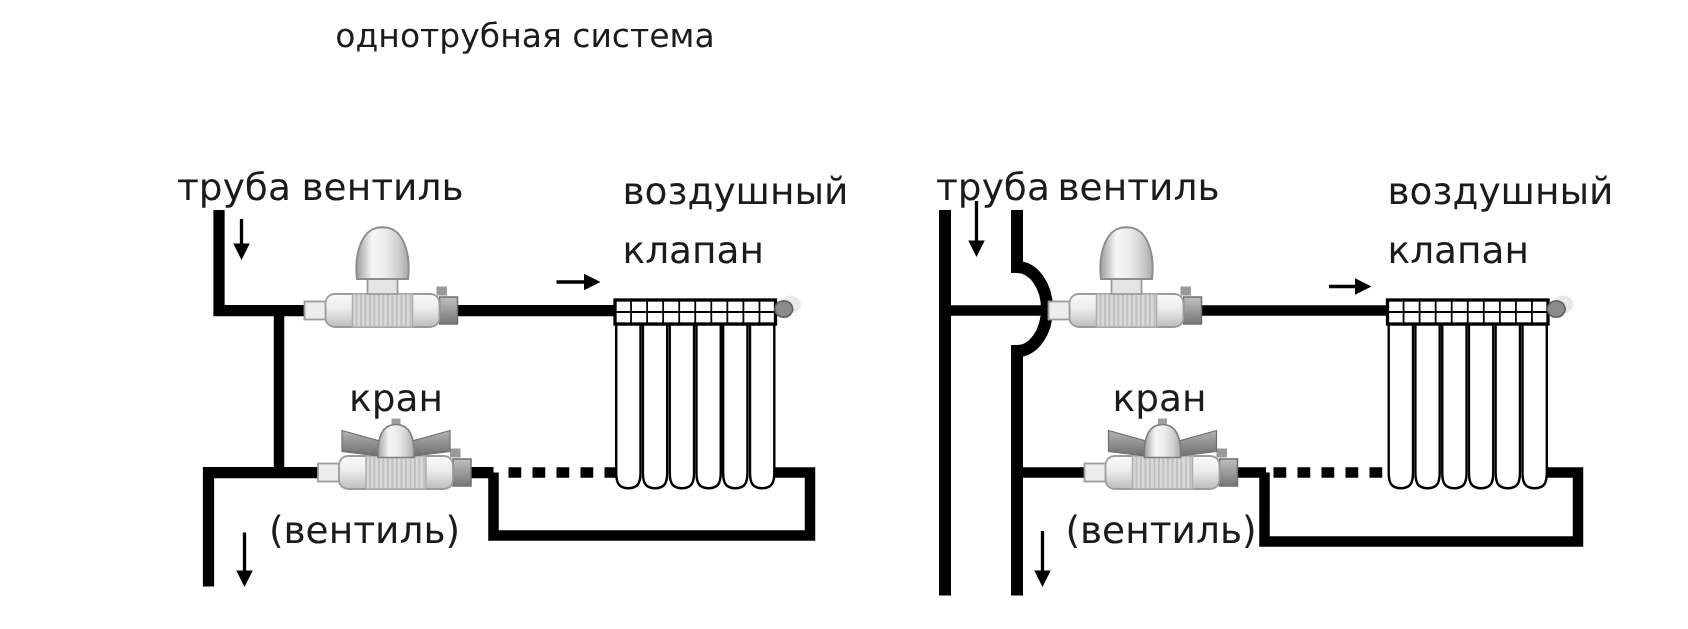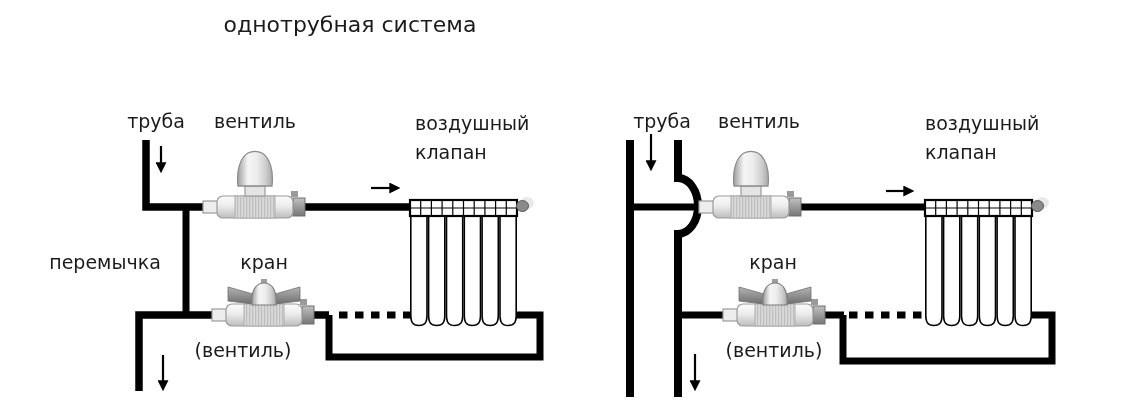--- a/index.html
+++ b/index.html
@@ -1,19 +1,19 @@
 <!DOCTYPE html>
 <html><head>
 <meta charset="utf-8">
 <style>
   html,body{margin:0;padding:0;background:#ffffff;}
   .canvas{position:relative;width:1125px;height:419px;background:#ffffff;overflow:hidden;
           font-family:"DejaVu Sans","Liberation Sans",sans-serif;color:#1b1b1b;border-radius:23px;}
   .title{position:absolute;font-size:22px;transform:translateX(-50%);white-space:nowrap;color:#1b1b1b;}
-  .lbl{position:absolute;font-size:19px;transform:translateX(-50%);white-space:nowrap;color:#1b1b1b;}
+  .lbl{position:absolute;font-size:25px;transform:translateX(-50%);white-space:nowrap;color:#1b1b1b;}
   .lbl.right-al{transform:none;white-space:normal;width:130px;line-height:1.55;}
   svg{position:absolute;left:0;top:0;}
 </style>
 </head>
 <body>
 
 <div class="canvas">
 
   <svg width="1125" height="419" viewBox="0 0 1125 419">
     <defs>
@@ -120,21 +120,20 @@
       <use href="#valveKnobbed" x="751" y="207"></use>
       <use href="#valveTap" x="775" y="315"></use>
     </g>
   </svg>
 
   <div class="title" style="left:350px;top:12px">однотрубная система</div>
 
   <div class="lbl" style="left:156px;top:110px">труба</div>
   <div class="lbl" style="left:255px;top:110px">вентиль</div>
   <div class="lbl right-al" style="left:415px;top:109px">воздушный клапан</div>
-  <div class="lbl" style="left:105px;top:251px">перемычка</div>
   <div class="lbl" style="left:264px;top:251px">кран</div>
   <div class="lbl" style="left:243px;top:339px">(вентиль)</div>
 
   <div class="lbl" style="left:662px;top:110px">труба</div>
   <div class="lbl" style="left:759px;top:110px">вентиль</div>
   <div class="lbl right-al" style="left:925px;top:109px">воздушный клапан</div>
   <div class="lbl" style="left:773px;top:251px">кран</div>
   <div class="lbl" style="left:774px;top:339px">(вентиль)</div>
 
 </div>

